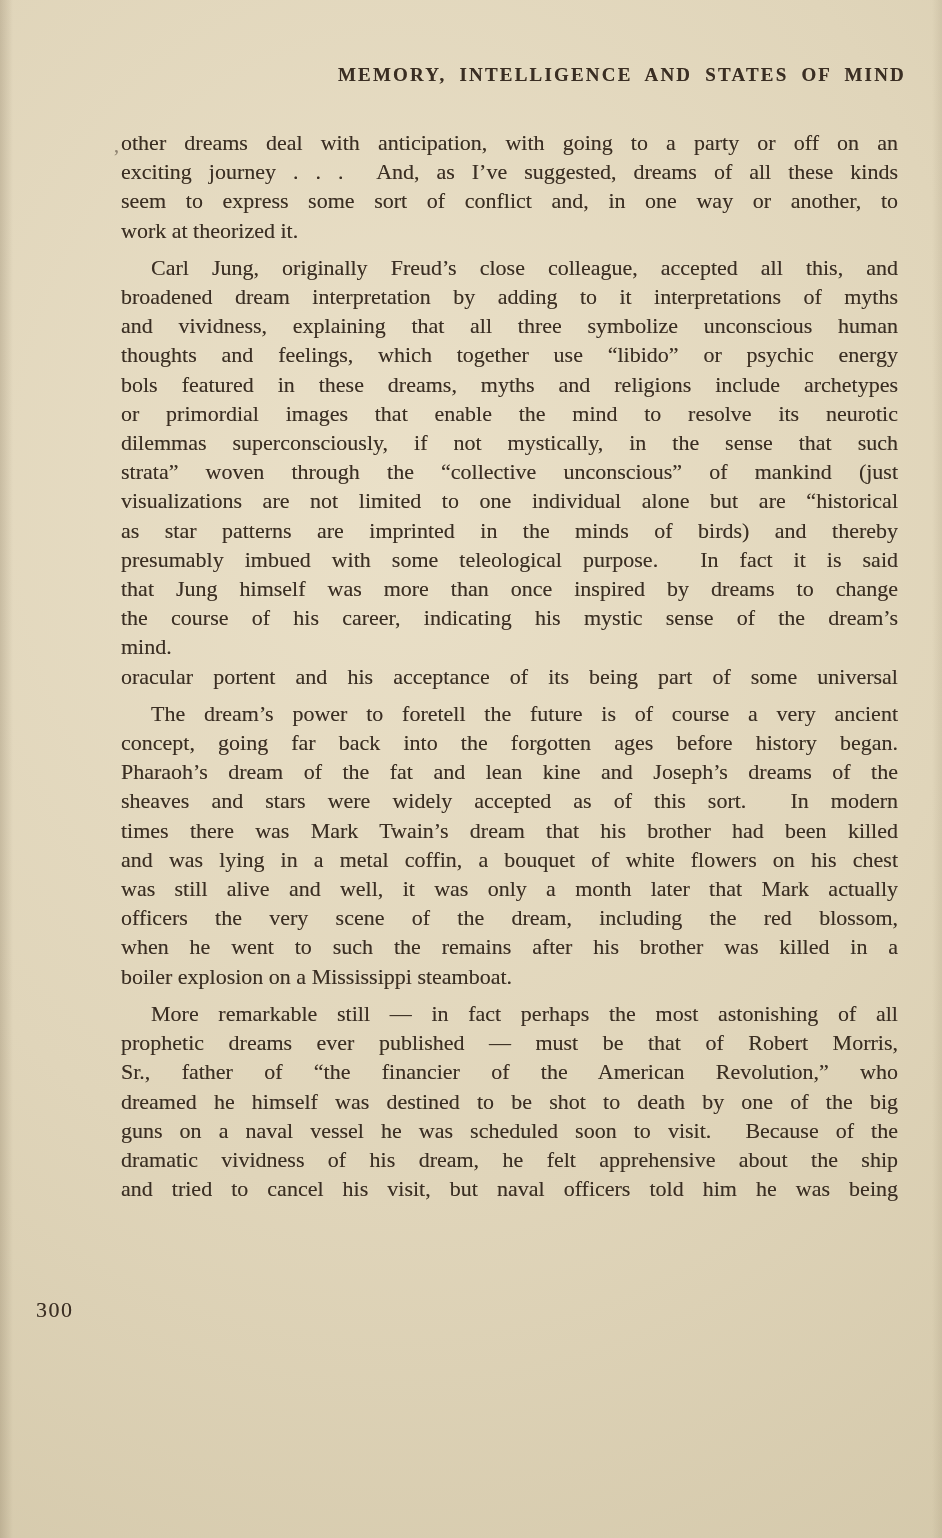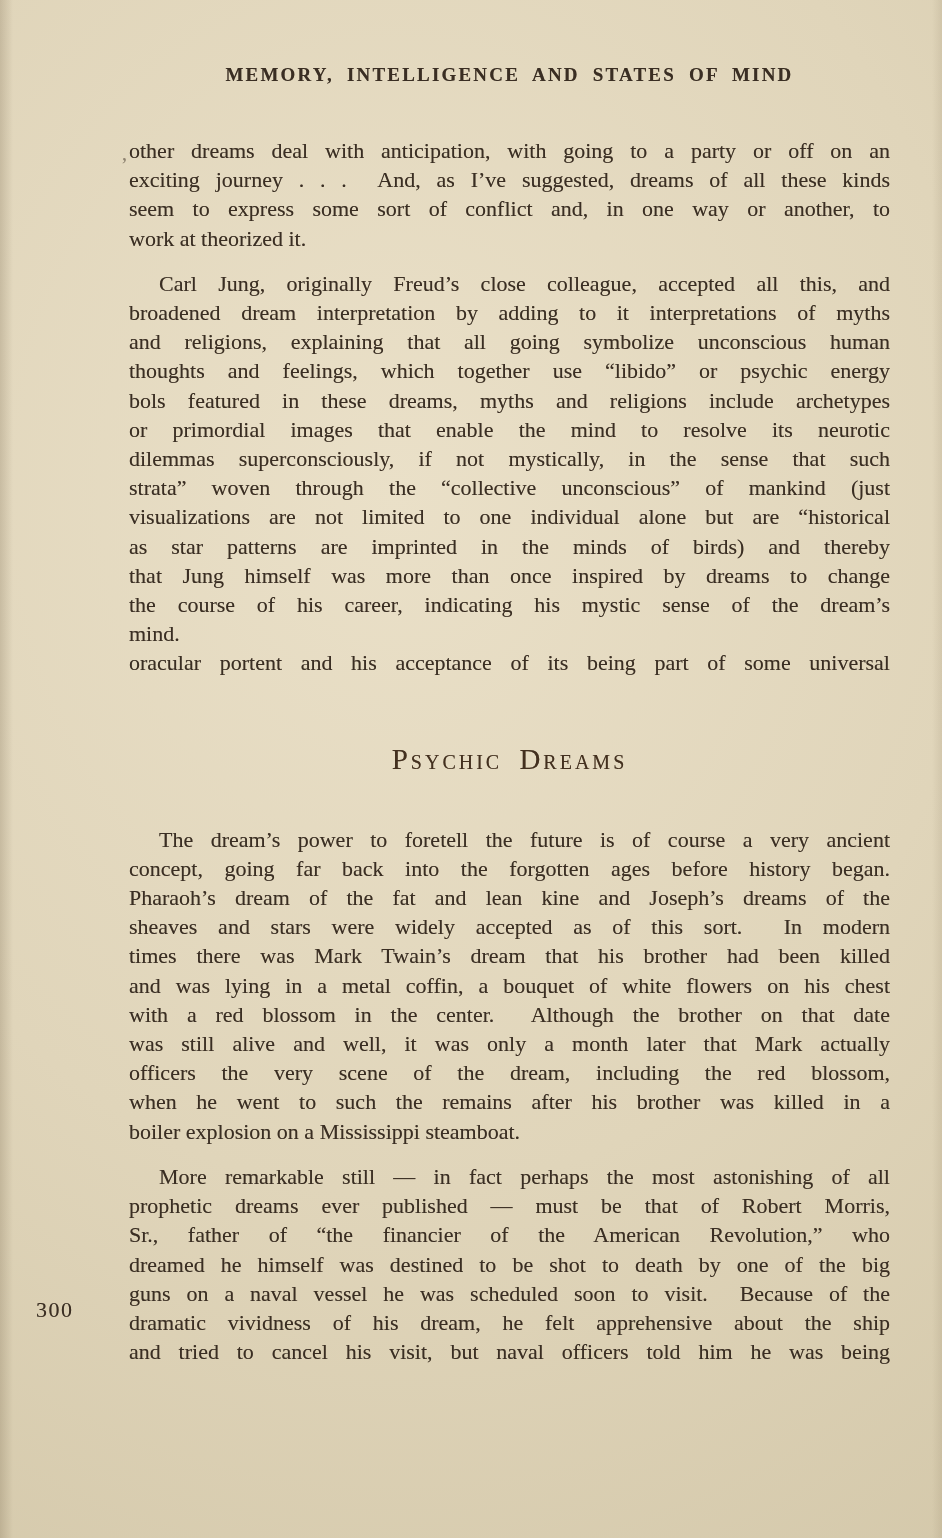--- a/index.html
+++ b/index.html
@@ -19,37 +19,37 @@
     background:
       linear-gradient(90deg, rgba(92,74,48,.20) 0px, rgba(92,74,48,0) 13px),
       linear-gradient(270deg, rgba(92,74,48,.10) 0px, rgba(92,74,48,0) 10px),
       radial-gradient(130% 95% at 42% 32%, var(--paper-hi) 0%, var(--paper) 48%, var(--paper-lo) 100%);
     font-family:"Liberation Serif","DejaVu Serif",serif;
     color:var(--ink);
   }
   .running-header{
     position:absolute;
     top:64px;left:113px;width:793px;
-    text-align:center;
+    text-align:right;
     font-size:19px;
     line-height:1.15;
     letter-spacing:2.2px;
     word-spacing:6px;
     font-weight:bold;
     color:var(--ink);
     text-shadow:0 0 .6px rgba(58,45,30,.45);
   }
   .text-col{
     position:absolute;
     top:120px;left:113px;width:793px;
     font-size:22px;
     line-height:29.2px;
     text-shadow:0 0 .55px rgba(58,45,30,.4);
   }
-  .para{margin:16px;}
+  .para{margin:8px;}
   .line{
     position:relative;
     text-align:justify;
     text-align-last:justify;
     text-justify:inter-word;
     white-space:nowrap;
   }
   .line.short{text-align-last:left;}
   .line.indent{text-indent:30px;}
   
@@ -90,46 +90,45 @@
     <div>
         <div class="para first">
           <div class="line">other dreams deal with anticipation, with going to a party or off on an</div>
           <div class="line">exciting journey . . .&nbsp; And, as I’ve suggested, dreams of all these kinds</div>
           <div class="line">seem to express some sort of conflict and, in one way or another, to</div>
           <div class="line short">work at theorized it.</div>
         </div>
         <div class="para">
           <div class="line indent">Carl Jung, originally Freud’s close colleague, accepted all this, and</div>
           <div class="line">broadened dream interpretation by adding to it interpretations of myths</div>
-          <div class="line">and religions, explaining that all going symbolize unconscious human</div>
+          <div class="line">and vividness, explaining that all three symbolize unconscious human</div>
           <div class="line">thoughts and feelings, which together use “libido” or psychic energy</div>
           <div class="line">bols featured in these dreams, myths and religions include archetypes</div>
           <div class="line">or primordial images that enable the mind to resolve its neurotic</div>
           <div class="line">dilemmas superconsciously, if not mystically, in the sense that such</div>
           <div class="line">strata” woven through the “collective unconscious” of mankind (just</div>
           <div class="line">visualizations are not limited to one individual alone but are “historical</div>
           <div class="line">as star patterns are imprinted in the minds of birds) and thereby</div>
+          <div class="line">presumably imbued with some teleological purpose.&nbsp; In fact it is said</div>
           <div class="line">that Jung himself was more than once inspired by dreams to change</div>
           <div class="line">the course of his career, indicating his mystic sense of the dream’s</div>
           <div class="line short">mind.</div>
           <div class="line">oracular portent and his acceptance of its being part of some universal</div>
         </div>
       </div>
 
-    <h2 class="section-heading">Psychic Dreams</h2>
 
     <div>
         <div class="para">
           <div class="line indent">The dream’s power to foretell the future is of course a very ancient</div>
           <div class="line">concept, going far back into the forgotten ages before history began.</div>
           <div class="line">Pharaoh’s dream of the fat and lean kine and Joseph’s dreams of the</div>
           <div class="line">sheaves and stars were widely accepted as of this sort.&nbsp; In modern</div>
           <div class="line">times there was Mark Twain’s dream that his brother had been killed</div>
           <div class="line">and was lying in a metal coffin, a bouquet of white flowers on his chest</div>
-          <div class="line">with a red blossom in the center.&nbsp; Although the brother on that date</div>
           <div class="line">was still alive and well, it was only a month later that Mark actually</div>
           <div class="line">officers the very scene of the dream, including the red blossom,</div>
           <div class="line">when he went to such the remains after his brother was killed in a</div>
           <div class="line short">boiler explosion on a Mississippi steamboat.</div>
         </div>
         <div class="para">
           <div class="line indent">More remarkable still — in fact perhaps the most astonishing of all</div>
           <div class="line">prophetic dreams ever published — must be that of Robert Morris,</div>
           <div class="line">Sr., father of “the financier of the American Revolution,” who</div>
           <div class="line">dreamed he himself was destined to be shot to death by one of the big</div>

